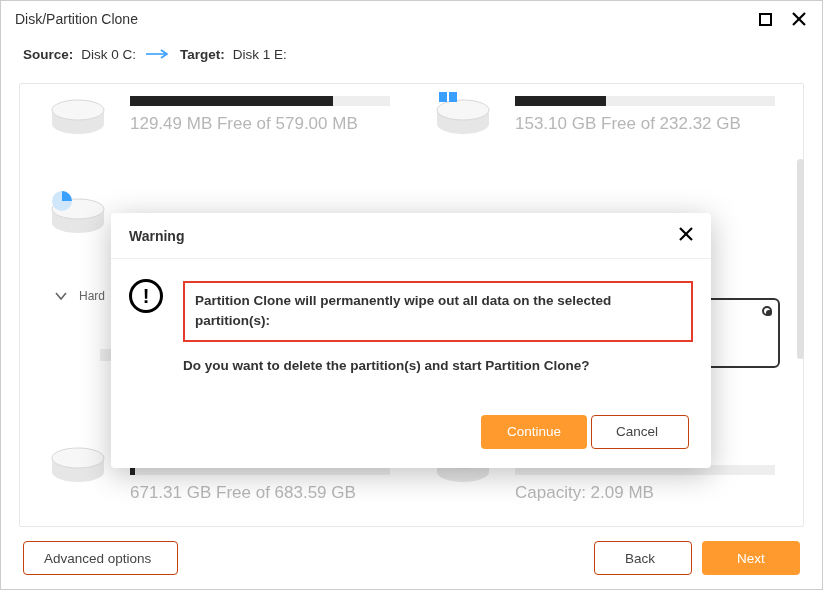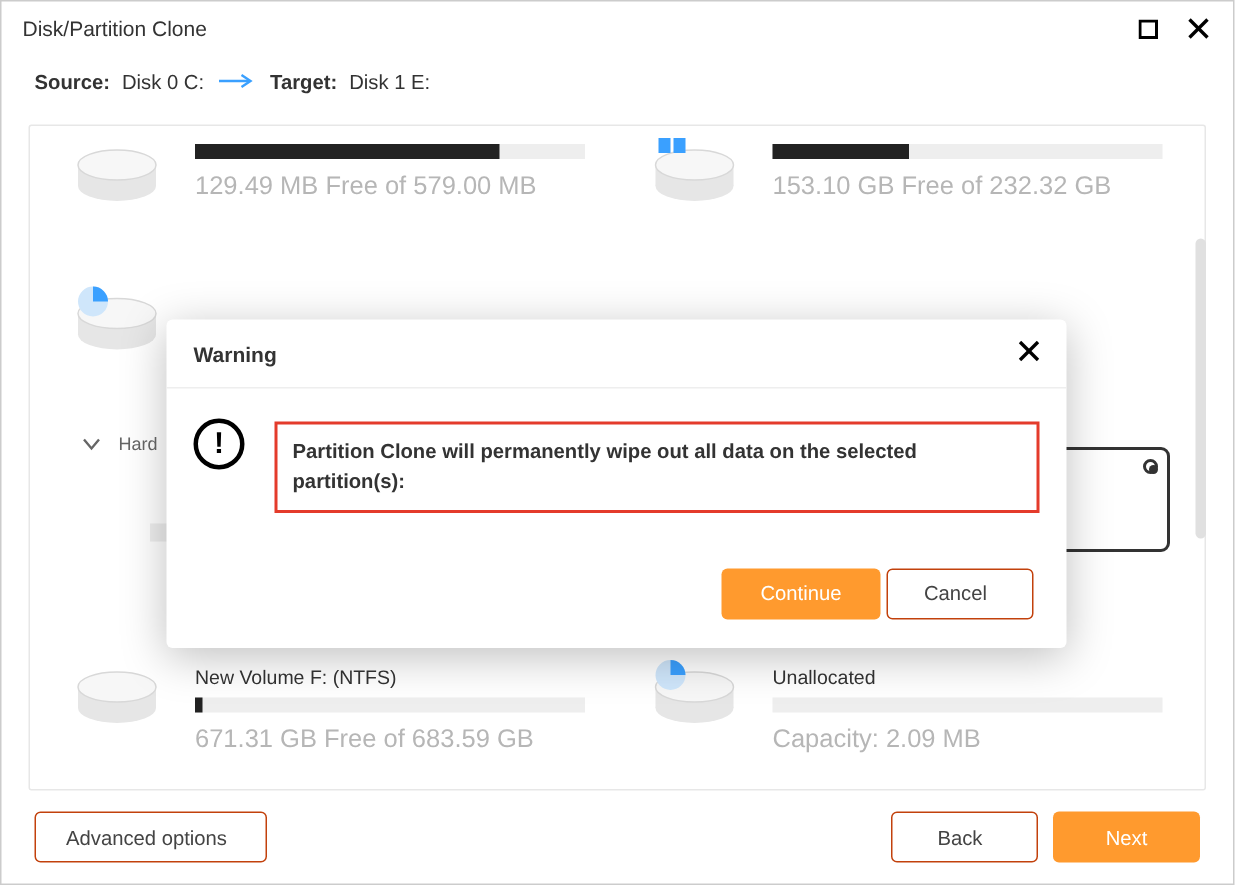--- a/index.html
+++ b/index.html
@@ -215,20 +215,21 @@
       <svg width="14" height="14">
           <line x1="1" y1="1" x2="13" y2="13" stroke="#000" stroke-width="2.2"></line>
           <line x1="13" y1="1" x2="1" y2="13" stroke="#000" stroke-width="2.2"></line>
         </svg>
     </span>
   </div>
   <div class="dlg-body">
     <div class="warn-icon">!</div>
     <div class="dlg-text">
       <div class="hilite bold">Partition Clone will permanently wipe out all data on the selected partition(s):</div>
+      <div class="line bold">Do you want to delete the partition(s) and start Partition Clone?</div>
     </div>
   </div>
   <div class="dlg-foot">
     <div class="btn btn-primary">
         <span>Continue</span>
       </div>
     <div class="btn btn-outline" style="min-width:98px">
         <span>Cancel</span>
       </div>
   </div>

